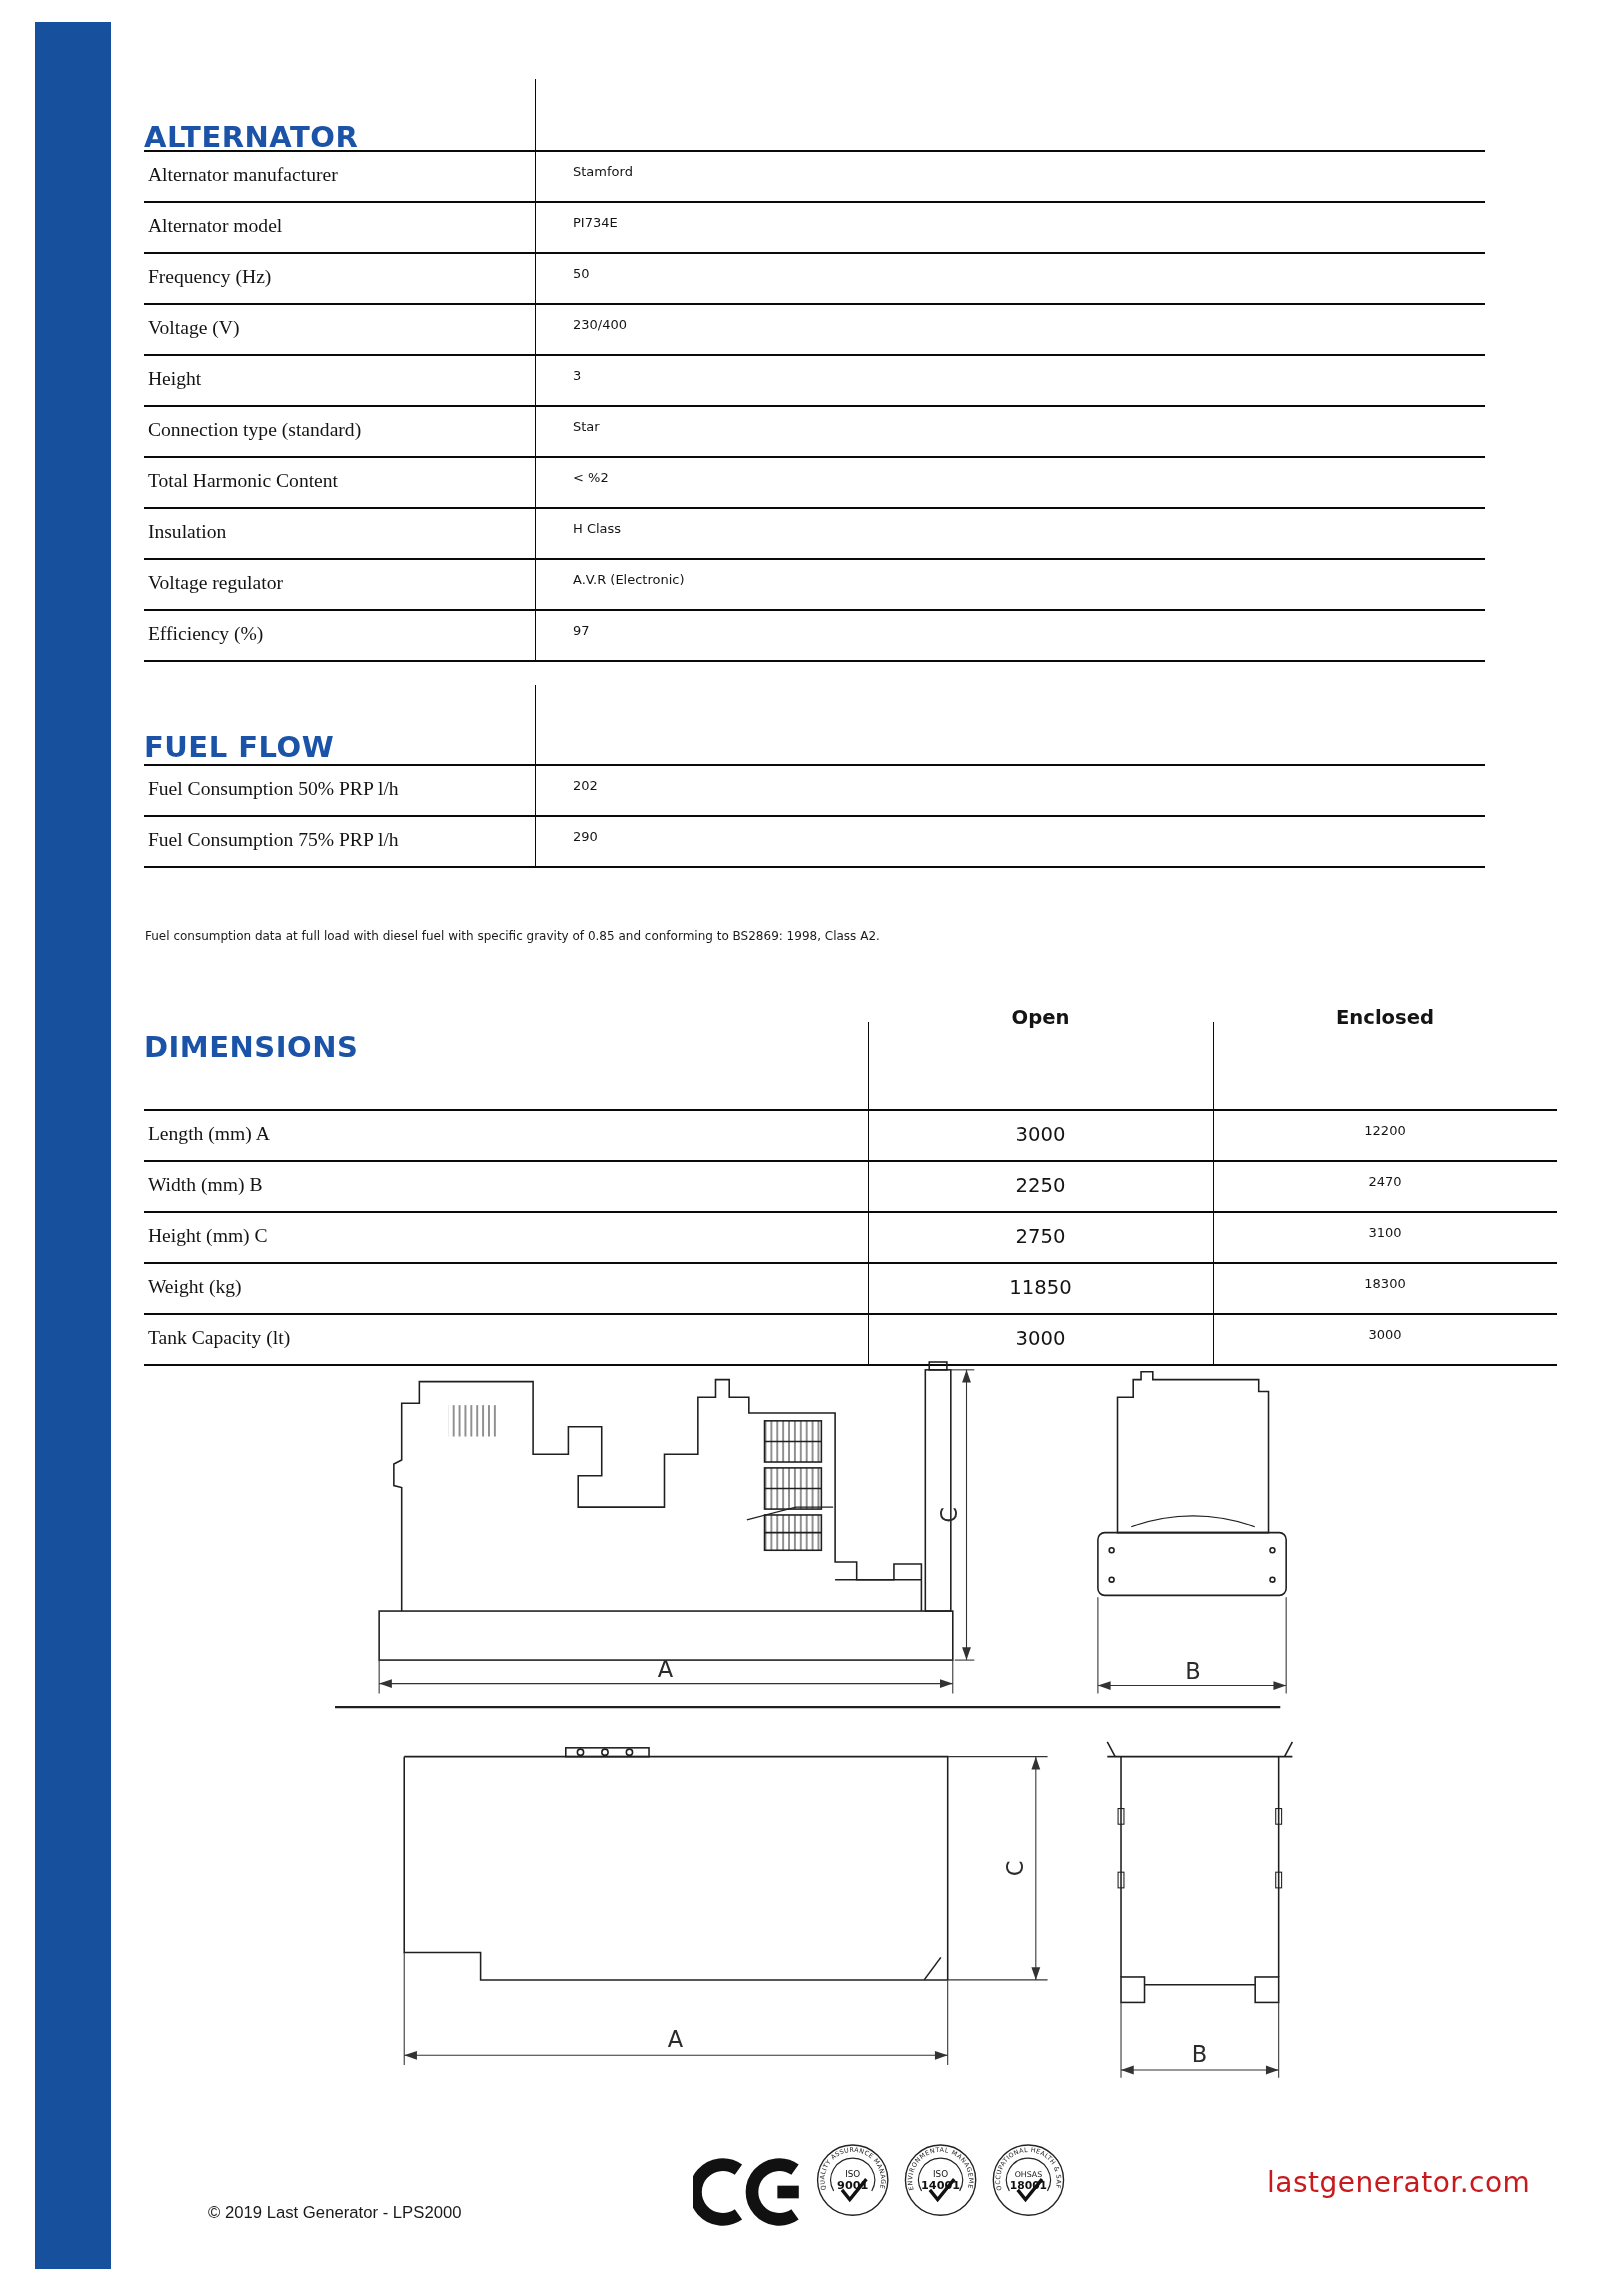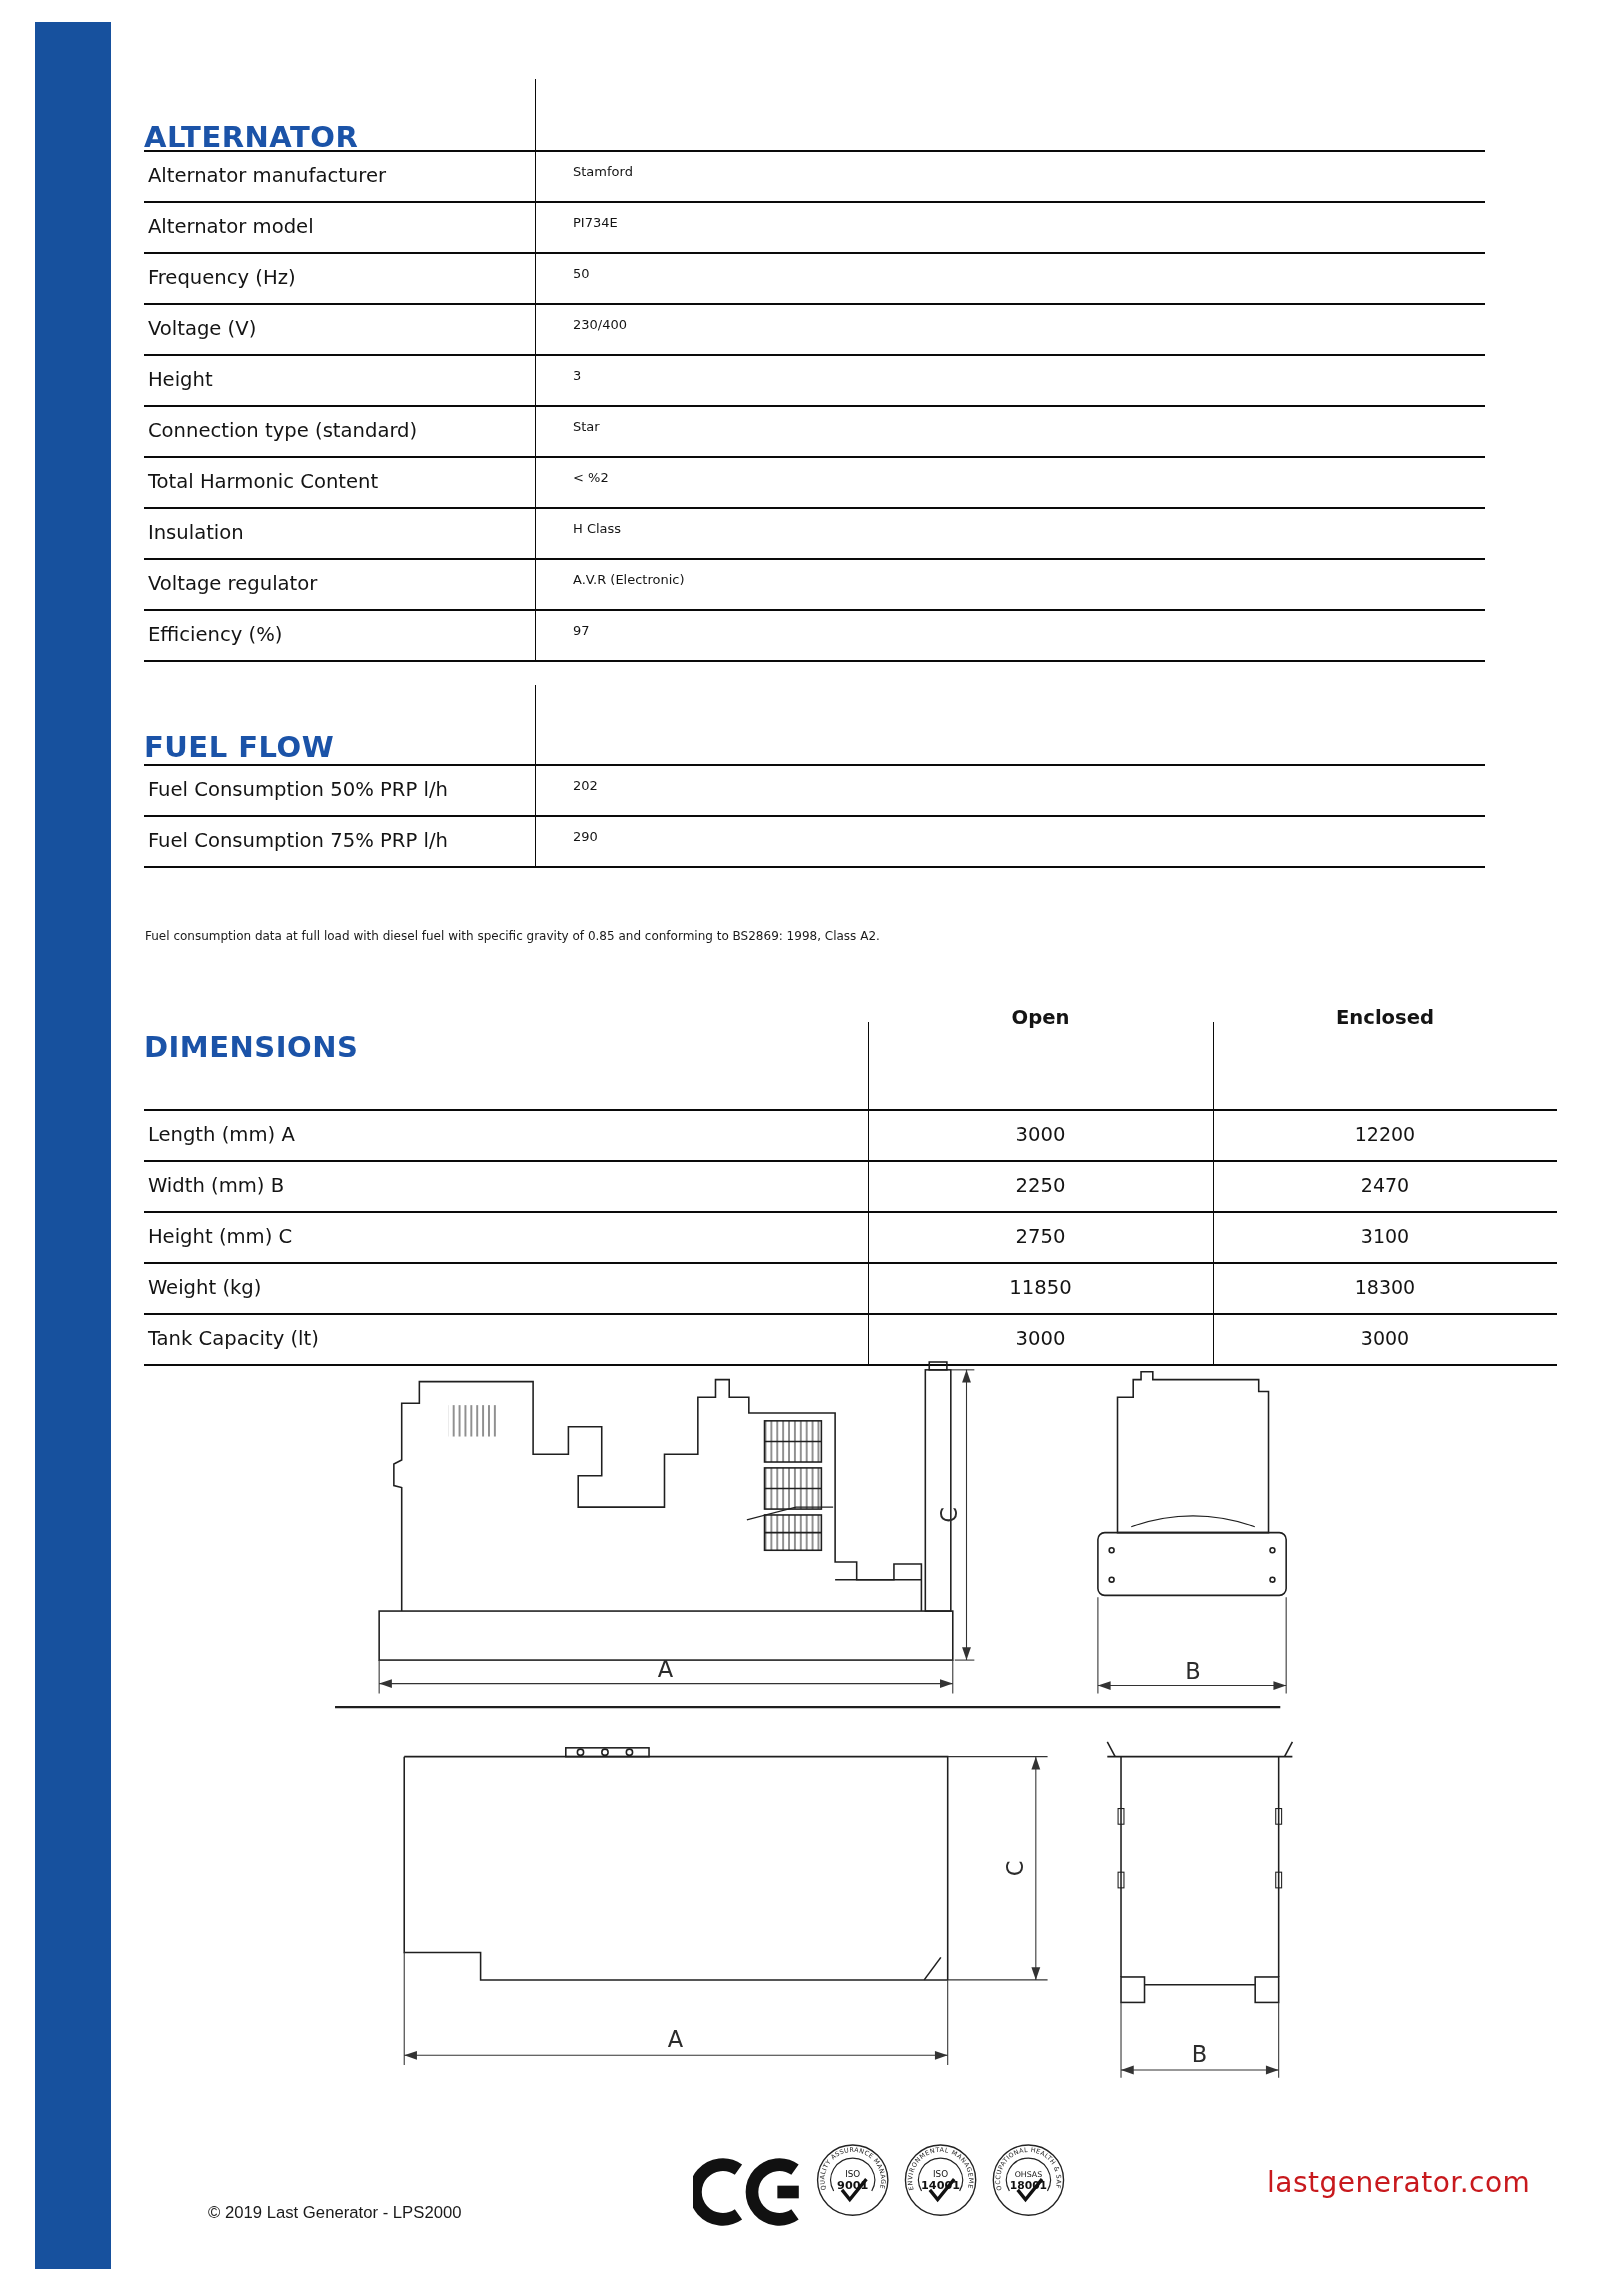--- a/index.html
+++ b/index.html
@@ -2,30 +2,30 @@
 <html><head>
 <meta charset="utf-8">
 <style>
   html,body{margin:0;padding:0;background:#ffffff;}
   .page{position:relative;width:1621px;height:2293px;background:#fff;
         font-family:"DejaVu Sans",sans-serif;color:#141414;overflow:hidden;margin-left:12px;}
   .accent-bar{position:absolute;left:22.5px;top:21.6px;width:76px;height:2247px;background:#17519E;}
   .sec-title{position:absolute;left:132px;font-weight:bold;font-size:29px;color:#1B53A8;letter-spacing:0.5px;}
   .tbl{position:absolute;left:132px;border-top:2.5px solid #0a0a0a;}
   .tbl .row{position:relative;height:49px;border-bottom:2.5px solid #0a0a0a;}
-  .t-label{position:absolute;left:3.9px;top:11.8px;font-size:19.6px;white-space:nowrap;}
+  .t-label{position:absolute;left:3.9px;top:11.8px;font-size:19.6px;white-space:nowrap;font-family:Liberation Serif, serif;}
   .t-value{position:absolute;left:429px;top:11.8px;font-size:13px;white-space:nowrap;}
   .vline{position:absolute;width:0;border-left:1.6px solid #0a0a0a;}
   .note{position:absolute;left:133px;top:929px;font-size:12px;color:#1a1a1a;}
   .dims-head{position:absolute;left:132px;top:1000px;width:1413px;height:39px;text-decoration:underline;}
   .dims-col{position:absolute;top:5.9px;font-size:19.6px;font-weight:bold;text-align:center;}
   .c-open{left:724px;width:345px;}
   .c-encl{left:1069px;width:344px;}
   .d-open{position:absolute;left:724px;width:345px;top:11.8px;font-size:19.6px;text-align:center;}
-  .d-encl{position:absolute;left:1069px;width:344px;top:11.8px;font-size:19px;text-align:center;}
+  .d-encl{position:absolute;left:1069px;width:344px;top:11.8px;font-size:13px;text-align:center;}
   .drawing{position:absolute;}
   .copyright{position:absolute;left:196px;top:2203px;font-size:16.7px;color:#1a1a1a;
              font-family:"Liberation Sans",sans-serif;}
   .website{position:absolute;left:1255px;top:2166px;font-size:28px;color:#C8191D;
            text-decoration:none;letter-spacing:0.5px;}
   svg text{font-family:"DejaVu Sans",sans-serif;}
   .dimlab{font-size:23px;fill:#2b2b2b;}
 </style>
 </head>
 <body>

